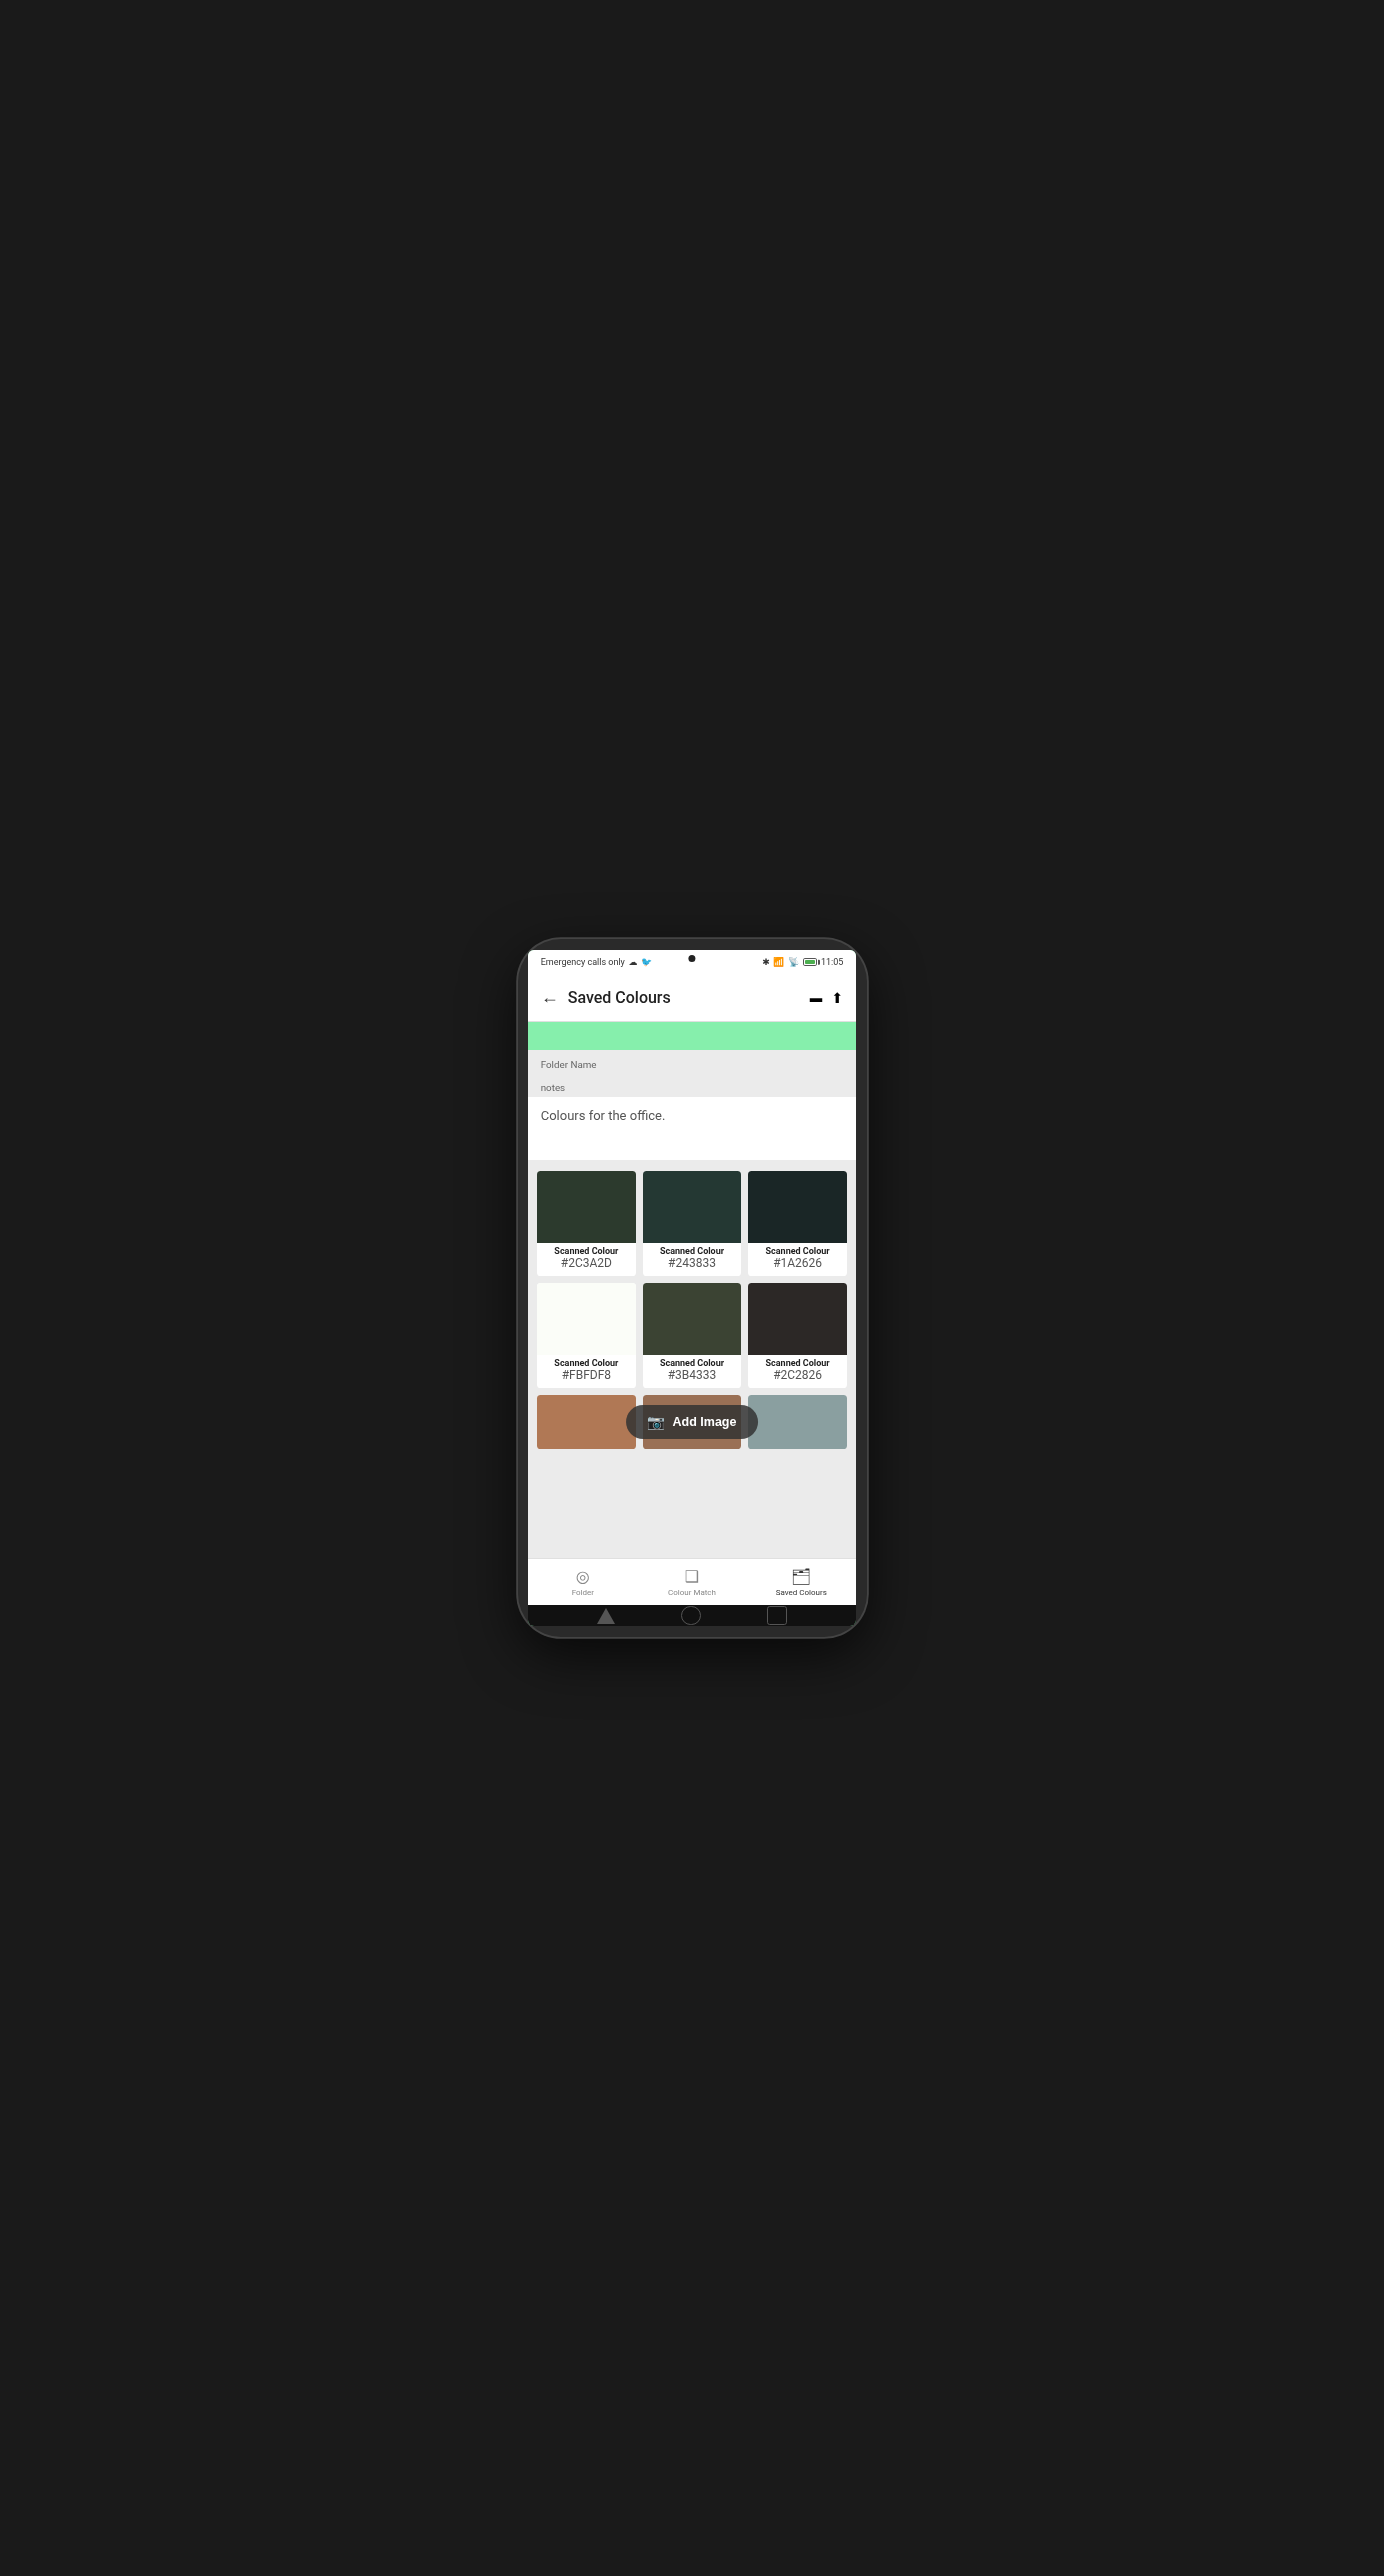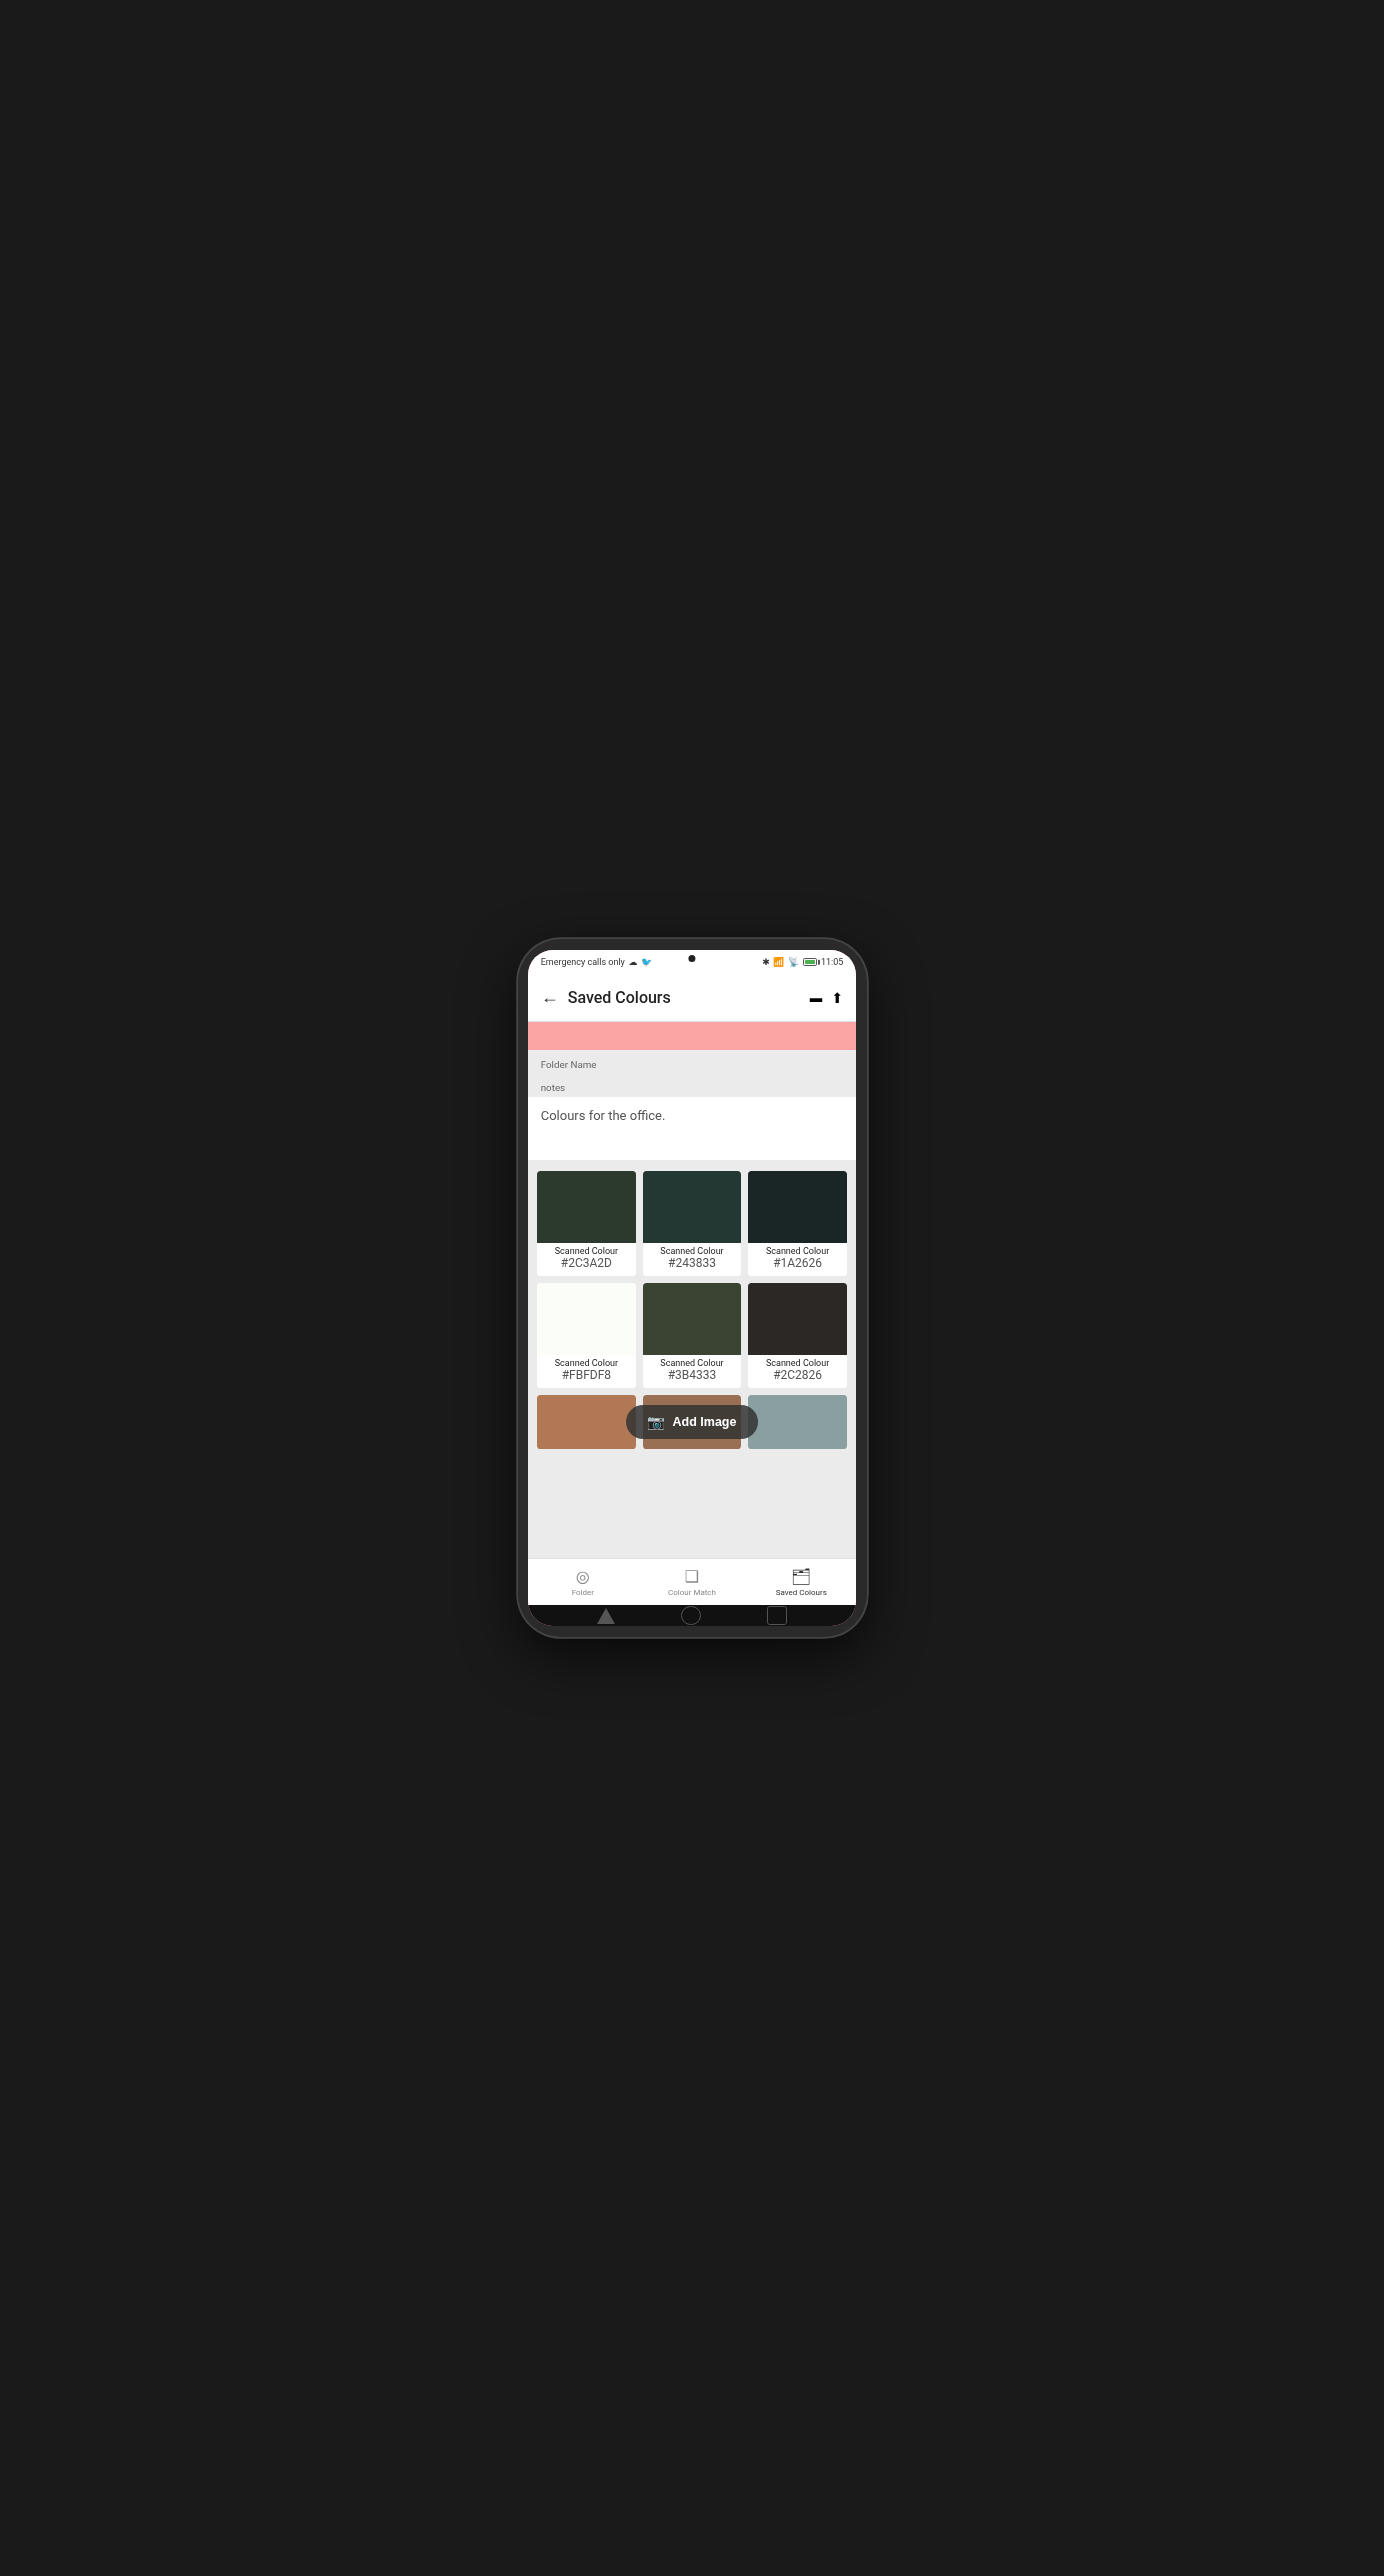--- a/index.html
+++ b/index.html
@@ -16,22 +16,22 @@
       height: 698px;
       background: #2a2a2a;
       border-radius: 43px;
       padding: 10.7px;
       box-shadow: 0 0 0 1.8px #444, 0 18px 54px rgba(0,0,0,0.7);
       position: relative;
     }
     .phone-inner {
       width: 100%;
       height: 100%;
-      background: #fca5a5;
-      border-radius: 25px;
+      background: #86efac;
+      border-radius: 6px;
       overflow: hidden;
       display: flex;
       flex-direction: column;
     }
     .status-bar {
       background: white;
       height: 25px;
       display: flex;
       align-items: center;
       justify-content: space-between;
@@ -118,21 +118,21 @@
     .color-swatch {
       width: 100%;
       height: 72px;
     }
     .color-info {
       padding: 3.6px 5.4px 5.4px;
       text-align: center;
     }
     .color-name {
       font-size: 9px;
-      font-weight: 400;
+      font-weight: 700;
       color: #222;
       display: block;
     }
     .color-hex {
       font-size: 12px;
       color: #555;
       display: block;
     }
     .partial-row {
       display: grid;

